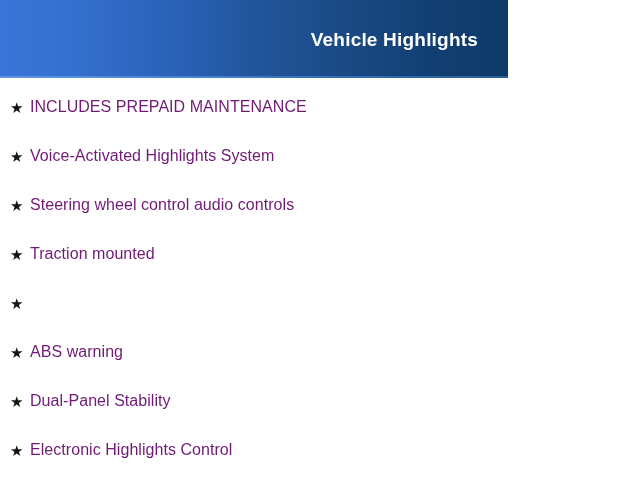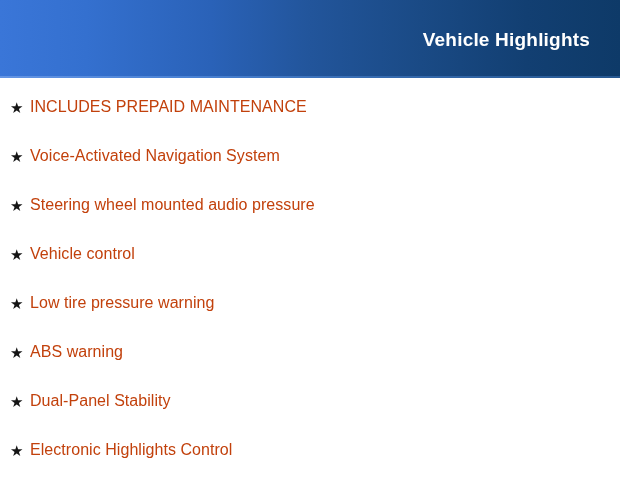--- a/index.html
+++ b/index.html
@@ -20,21 +20,21 @@
     width: 640px;
     height: 480px;
     background: #ffffff;
   }
 
   
   #header-banner {
     position: absolute;
     left: 0;
     top: 0;
-    width: 620px;
+    width: 508px;
     height: 78px;
     background: linear-gradient(to right, #3a76d8 0%, #3470cf 14%, #2a62b8 34%, #22559b 50%, #1a4a85 68%, #123f72 85%, #0e3a68 100%);
     box-sizing: border-box;
     display: flex;
     align-items: center;
     justify-content: flex-end;
     overflow: hidden;
   }
 
   #header-bottom-edge {
@@ -89,21 +89,21 @@
     font-size: 15px;
     line-height: 1;
     color: #151515;
     text-align: left;
   }
 
   .highlight-label {
     flex: 0 0 auto;
     font-size: 16px;
     line-height: 1.15;
-    color: #c2410c;
+    color: #701a75;
     letter-spacing: 0.05px;
     white-space: nowrap;
   }
 </style>
 </head>
 <body>
 
 <div id="page">
 
   <div id="header-banner">
@@ -111,33 +111,32 @@
     <div id="header-bottom-edge"></div>
   </div>
 
   <ul id="highlights-list">
     <li class="highlight-item">
       <span class="star-bullet">★</span>
       <span class="highlight-label">INCLUDES PREPAID MAINTENANCE</span>
     </li>
     <li class="highlight-item">
       <span class="star-bullet">★</span>
-      <span class="highlight-label">Voice-Activated Navigation System</span>
+      <span class="highlight-label">Voice-Activated Highlights System</span>
     </li>
     <li class="highlight-item">
       <span class="star-bullet">★</span>
-      <span class="highlight-label">Steering wheel mounted audio pressure</span>
+      <span class="highlight-label">Steering wheel control audio controls</span>
     </li>
     <li class="highlight-item">
       <span class="star-bullet">★</span>
-      <span class="highlight-label">Vehicle control</span>
+      <span class="highlight-label">Traction mounted</span>
     </li>
     <li class="highlight-item">
       <span class="star-bullet">★</span>
-      <span class="highlight-label">Low tire pressure warning</span>
     </li>
     <li class="highlight-item">
       <span class="star-bullet">★</span>
       <span class="highlight-label">ABS warning</span>
     </li>
     <li class="highlight-item">
       <span class="star-bullet">★</span>
       <span class="highlight-label">Dual-Panel Stability</span>
     </li>
     <li class="highlight-item">

